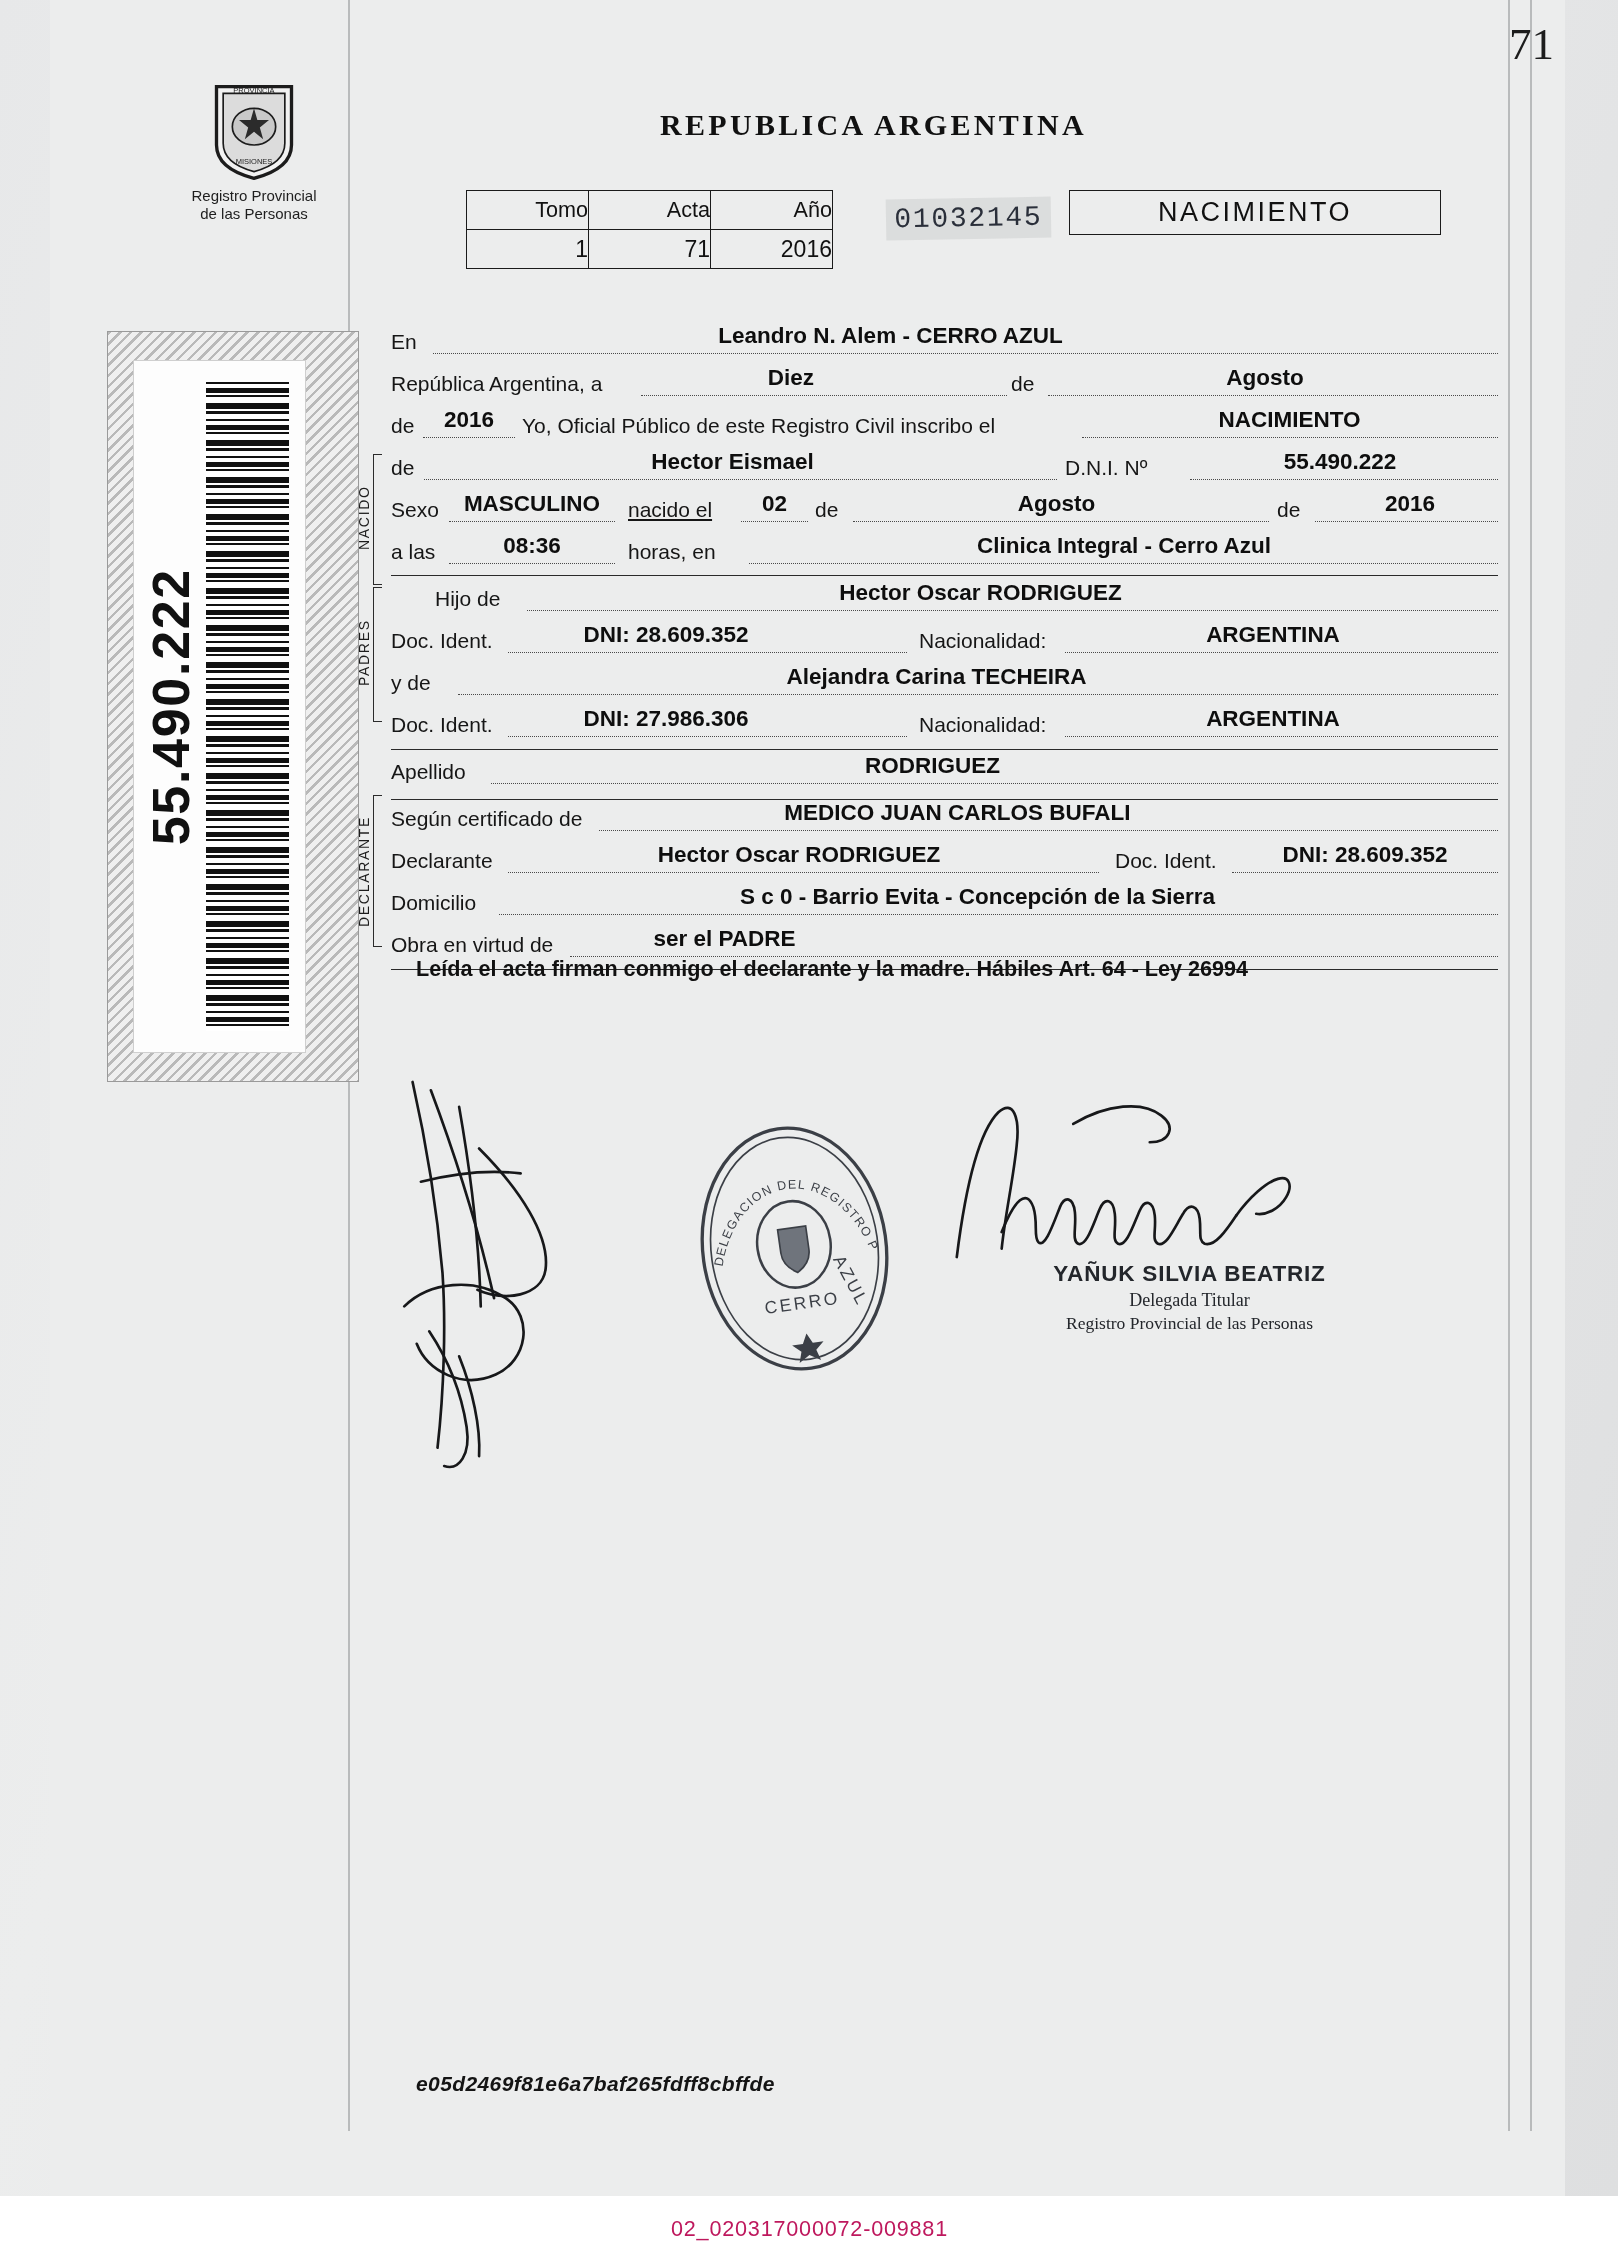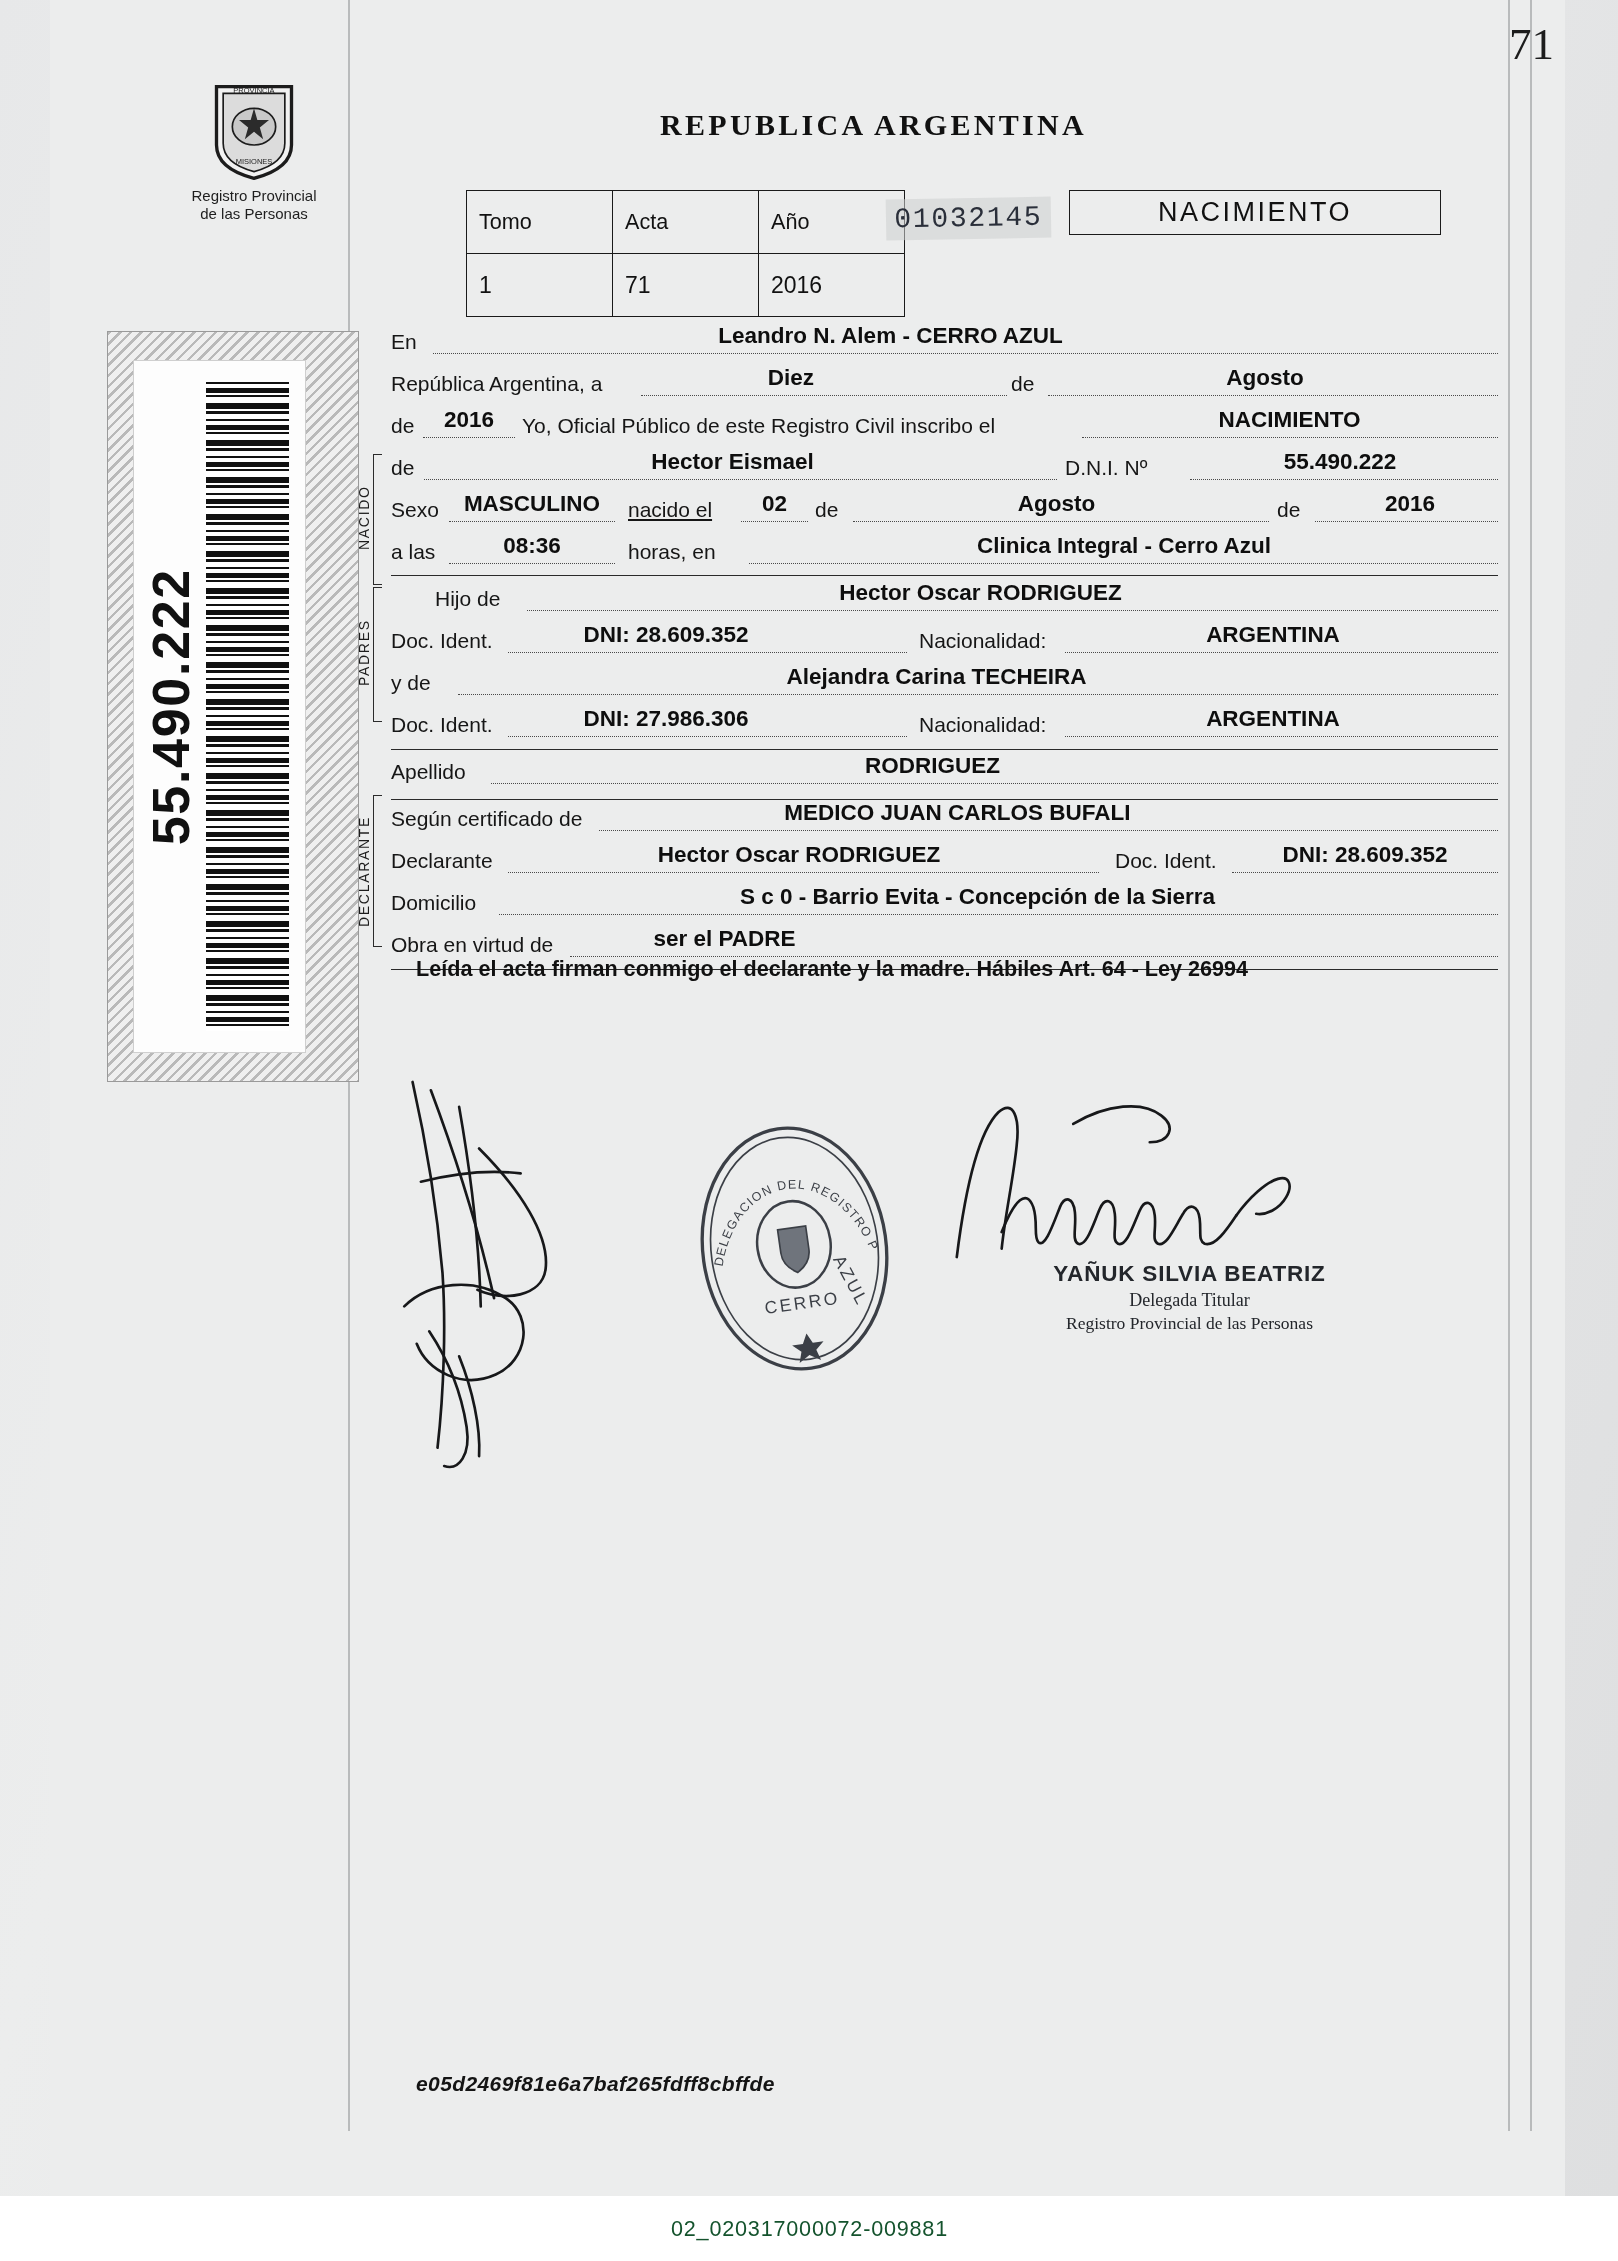--- a/index.html
+++ b/index.html
@@ -91,24 +91,24 @@
   .reg-table {
     position: absolute;
     left: 466px;
     top: 190px;
     border-collapse: collapse;
   }
   .reg-table td {
     border: 1.7px solid #1a1a1a;
     width: 121px;
     height: 38px;
-    text-align: left;
+    text-align: right;
     font-size: 21.6px;
     color: #111;
-    padding: 12px;
+    padding: 0;
   }
   .reg-table td.val { font-size: 23px; }
 
   .stamp-number {
     position: absolute;
     left: 886px;
     top: 198px;
     font-family: "Liberation Mono", monospace;
     font-size: 28px;
     letter-spacing: 1.7px;
@@ -303,21 +303,21 @@
     bottom: 0;
     width: 1619px;
     height: 65px;
     background: #ffffff;
     display: flex;
     align-items: center;
     justify-content: center;
   }
   .footer-bar span {
     font-size: 21.6px;
-    color: #14532d;
+    color: #be185d;
     letter-spacing: 0.8px;
   }
 </style>
 </head>
 <body>
 
 <div class="page">
   <div class="sheet">
     <div class="sheet-inner"></div>
 

